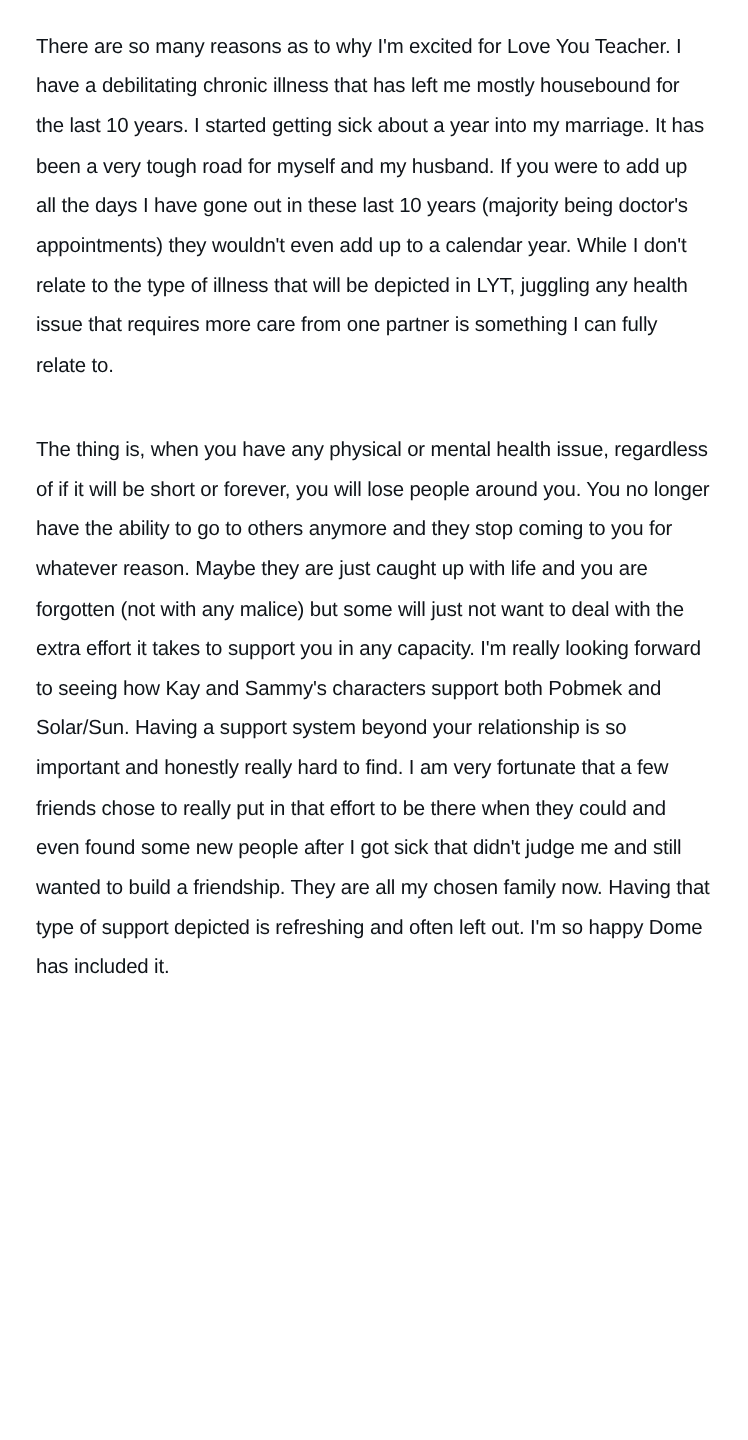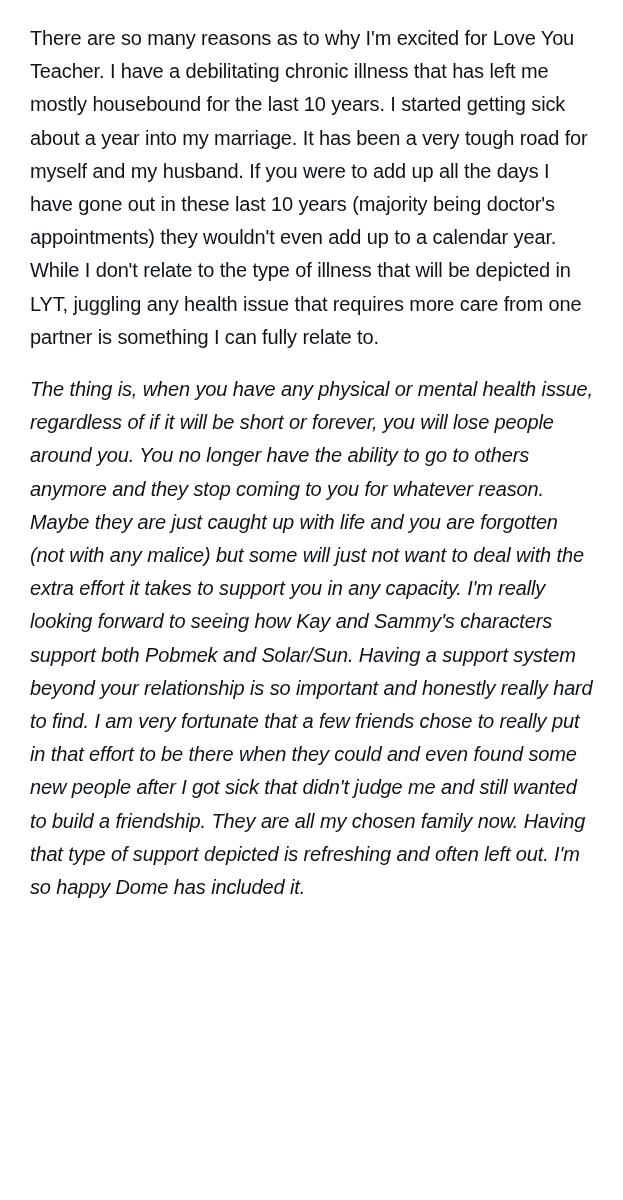--- a/index.html
+++ b/index.html
@@ -15,31 +15,30 @@
     color: #0f1419;
   }
   .page {
     width: 623px;
     height: 1200px;
     box-sizing: border-box;
     padding: 22px 30px 0 30px;
     background: #ffffff;
   }
   .para {
-    font-size: 20px;
+    font-size: 17px;
     line-height: 33.2px;
     letter-spacing: -0.15px;
     color: #0f1419;
     margin: 0;
     text-align: left;
     word-spacing: 0.1px;
   }
   .para + .para {
-    margin-top: 19px;
-    font-style: italic;
+    margin-top: 37px;
   }
 </style>
 </head>
 <body>
 
 <div class="page">
   <p class="para">There are so many reasons as to why I'm excited for Love You Teacher. I have a debilitating chronic illness that has left me mostly housebound for the last 10 years. I started getting sick about a year into my marriage. It has been a very tough road for myself and my husband. If you were to add up all the days I have gone out in these last 10 years (majority being doctor's appointments) they wouldn't even add up to a calendar year. While I don't relate to the type of illness that will be depicted in LYT, juggling any health issue that requires more care from one partner is something I can fully relate to.</p>
   <p class="para">The thing is, when you have any physical or mental health issue, regardless of if it will be short or forever, you will lose people around you. You no longer have the ability to go to others anymore and they stop coming to you for whatever reason. Maybe they are just caught up with life and you are forgotten (not with any malice) but some will just not want to deal with the extra effort it takes to support you in any capacity. I'm really looking forward to seeing how Kay and Sammy's characters support both Pobmek and Solar/Sun. Having a support system beyond your relationship is so important and honestly really hard to find. I am very fortunate that a few friends chose to really put in that effort to be there when they could and even found some new people after I got sick that didn't judge me and still wanted to build a friendship. They are all my chosen family now. Having that type of support depicted is refreshing and often left out. I'm so happy Dome has included it.</p>
 </div>
 

